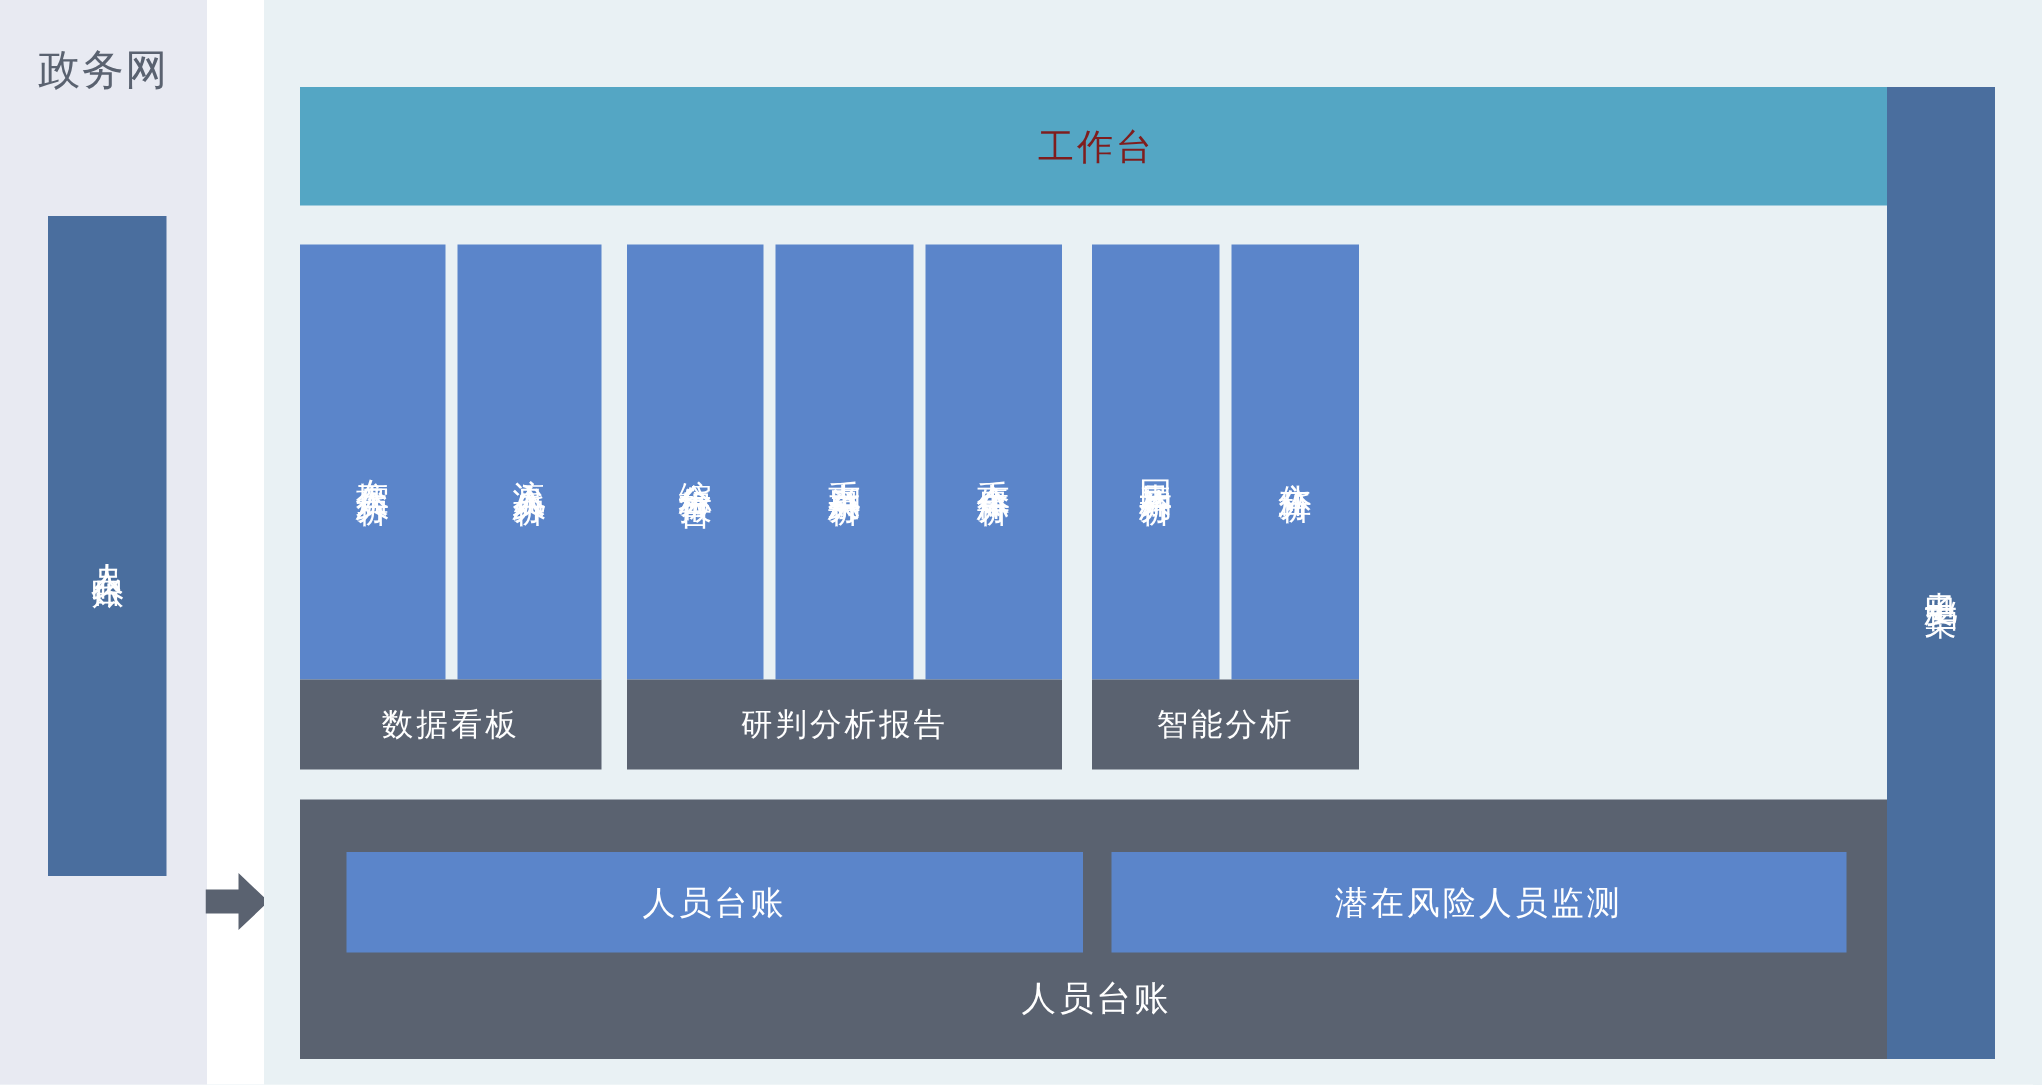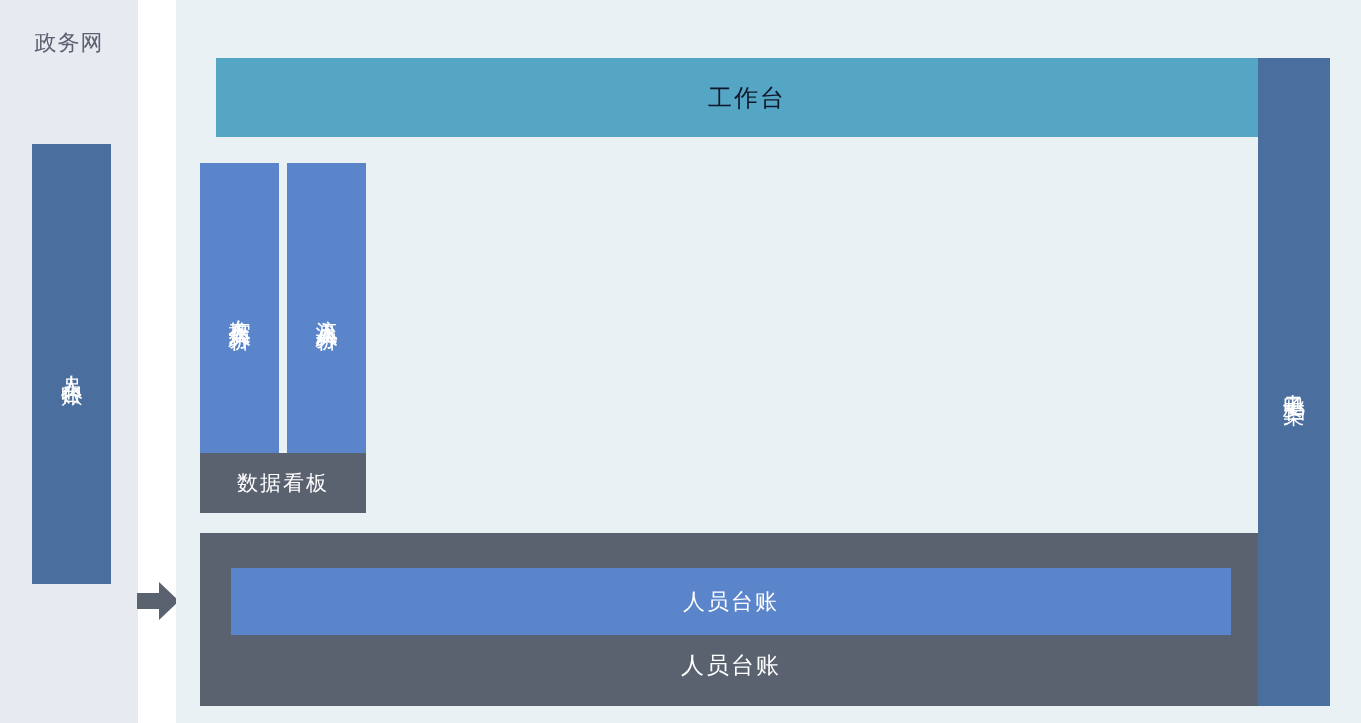--- a/index.html
+++ b/index.html
@@ -12,21 +12,21 @@
   }
 
   
   #left-zone{
     position:absolute;left:0;top:0;width:138px;height:723px;
     background:#e8eaf2;
   }
   #left-zone-title{
     position:absolute;left:0;top:28px;width:138px;
     text-align:center;
-    font-size:22px;color:#5a6270;letter-spacing:1px;
+    font-size:28px;color:#5a6270;letter-spacing:1px;
   }
   #left-ledger-box{
     position:absolute;left:32px;top:144px;width:79px;height:440px;
     background:#4a6e9e;
     color:#ffffff;font-size:22px;letter-spacing:3px;
     display:flex;align-items:center;justify-content:center;
     writing-mode:vertical-rl;text-orientation:upright;
   }
 
   
@@ -39,24 +39,24 @@
     position:absolute;left:176px;top:0;width:1185px;height:723px;
     background:#e9f1f4;
   }
   #main-zone-title{
     position:absolute;left:0;top:18px;width:1066px;
     text-align:center;font-size:22px;color:#5a6270;letter-spacing:1px;
   }
 
   
   #workbench-bar{
-    position:absolute;left:40px;top:58px;width:1062px;height:79px;
+    position:absolute;left:24px;top:58px;width:1062px;height:79px;
     background:#54a6c4;
     display:flex;align-items:center;justify-content:center;
-    color:#0f172a;font-size:24px;letter-spacing:2px;
+    color:#7f1d1d;font-size:24px;letter-spacing:2px;
   }
 
   
   #groups-row{
     position:absolute;left:24px;top:163px;width:1062px;height:350px;
   }
   .group{
     position:absolute;top:0;bottom:0;
   }
   .group-cols{
@@ -77,21 +77,21 @@
   }
   .col.tall{height:292px;}
   .group-footer{
     position:absolute;left:0;right:0;top:290px;height:60px;
     background:#5a6270;
     color:#ffffff;font-size:21px;letter-spacing:2px;
     display:flex;align-items:center;justify-content:center;
   }
 
   
-  #group-0{left:0px;width:166px;}
+  #group-0{left:0px;width:201px;}
   #group-1{left:218px;width:290px;}
   #group-2{left:528px;width:178px;}
   #group-3{left:740px;width:322px;}
 
   
   #ledger-panel{
     position:absolute;left:24px;top:533px;width:1062px;height:173px;
     background:#5a6270;
   }
   #ledger-boxes{
@@ -141,27 +141,43 @@
   <div id="groups-row">
 
     <div class="group" id="group-0">
       <div class="group-cols">
         <div class="col">在控人员分析</div>
         <div class="col">流入人员分析</div>
       </div>
       <div class="group-footer">数据看板</div>
     </div>
 
+    <div class="group" id="group-1">
+      <div class="group-cols">
+        <div class="col">综合分析报告</div>
+        <div class="col">重点类别分析</div>
+        <div class="col">重点个体分析</div>
+      </div>
+      <div class="group-footer">研判分析报告</div>
+    </div>
 
+    <div class="group" id="group-2">
+      <div class="group-cols">
+        <div class="col">同素异构分析</div>
+        <div class="col">立体分析</div>
+      </div>
+      <div class="group-footer">智能分析</div>
+    </div>
 
 
   </div>
 
   <div id="ledger-panel">
     <div id="ledger-boxes">
       <div class="ledger-box">人员台账</div>
+      <div class="ledger-box">潜在风险人员监测</div>
     </div>
     <div id="ledger-panel-caption">人员台账</div>
   </div>
 
 </div>
 
 <div id="right-archive-box">电子档案</div>
 
 </body></html>

